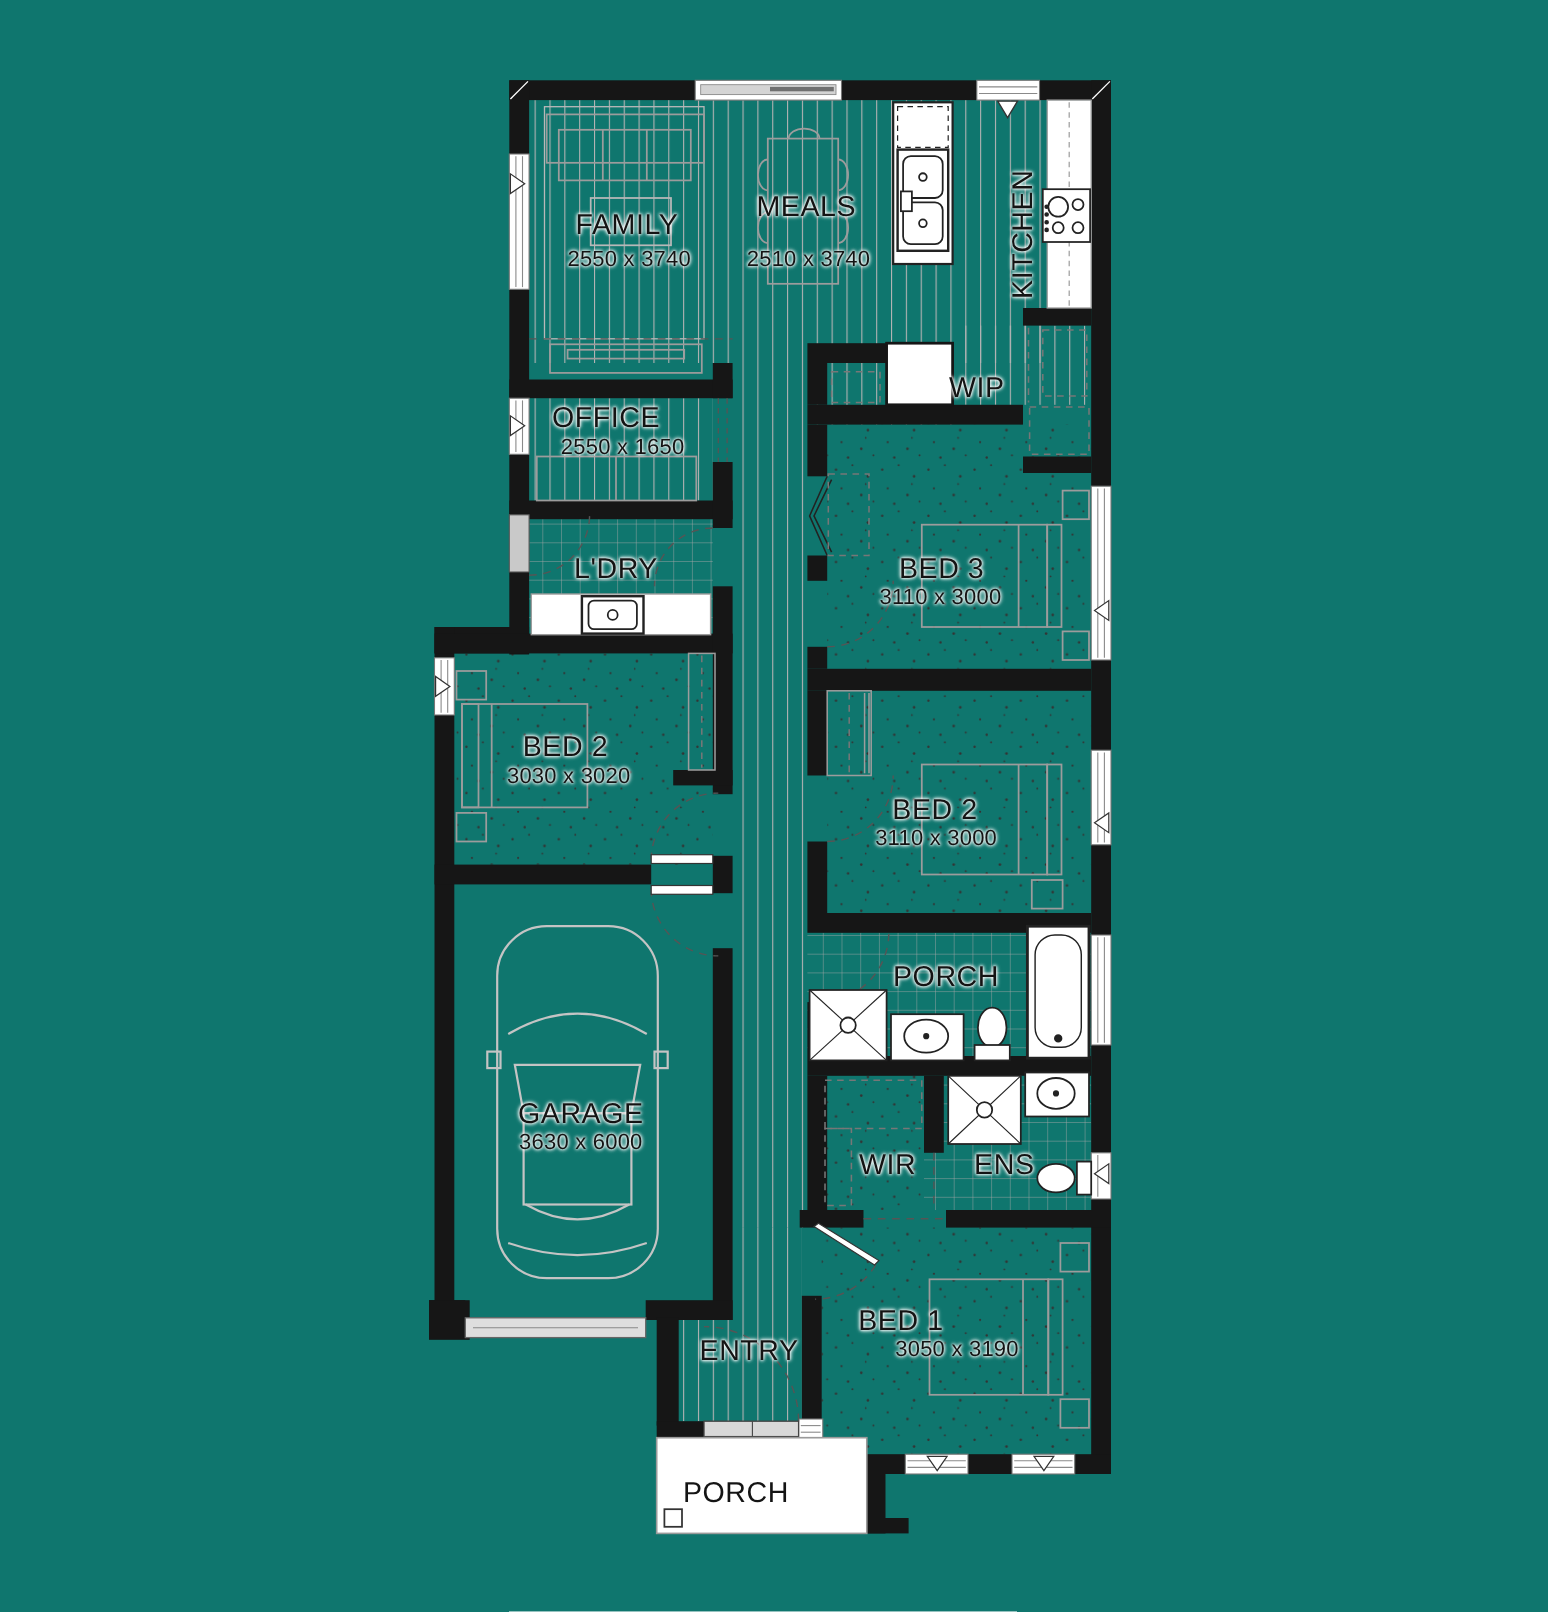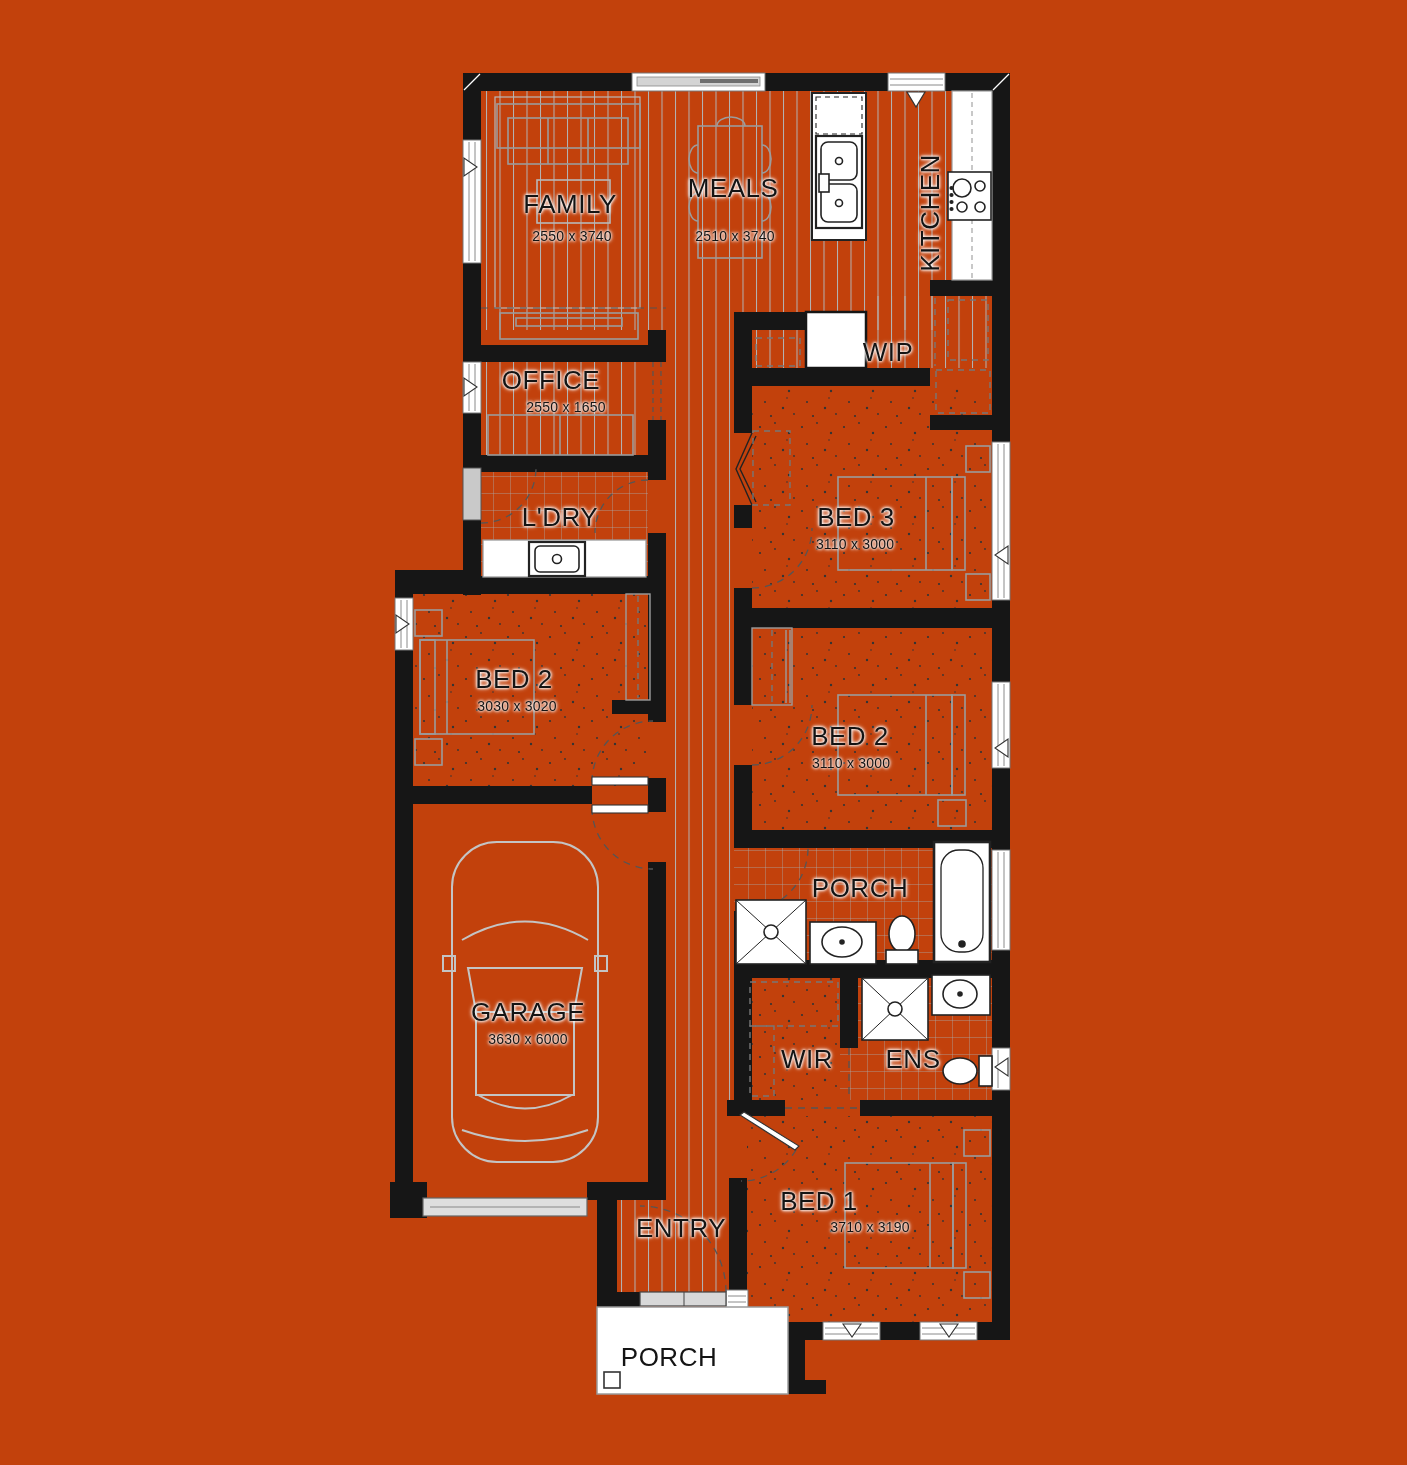--- a/index.html
+++ b/index.html
@@ -1,22 +1,22 @@
 <!DOCTYPE html>
 <html><head>
 <meta charset="utf-8">
 <style>
   html,body{margin:0;padding:0;background:#fff;}
-  #canvas{position:relative;width:1407px;height:1465px;background:#c2410c;overflow:hidden;
+  #canvas{position:relative;width:1407px;height:1465px;background:#0f766e;overflow:hidden;
           font-family:"Liberation Sans",sans-serif;}
   #plan-svg{position:absolute;left:0;top:0;}
   .lbl{position:absolute;transform:translate(-50%,-50%);color:#141414;white-space:nowrap;
        text-shadow:0 0 3px #fff,0 0 3px #fff,0 0 5px #fff;}
   .room-name{font-size:26px;letter-spacing:.5px;}
-  .room-dim{font-size:14px;letter-spacing:.2px;text-align:right;}
+  .room-dim{font-size:20px;letter-spacing:.2px;text-align:right;}
   .vert{transform:translate(-50%,-50%) rotate(-90deg);}
 </style>
 </head>
 <body>
 
 <div id="canvas">
 
 <svg id="plan-svg" width="1407" height="1465" viewBox="0 0 1407 1465">
   <defs>
     <pattern id="timber" width="13.5" height="24" patternUnits="userSpaceOnUse">
@@ -436,17 +436,17 @@
 <div class="lbl room-name" style="left:514px;top:679px">BED 2</div>
 <div class="lbl room-dim" style="left:517px;top:706px">3030 x 3020</div>
 <div class="lbl room-name" style="left:850px;top:736px">BED 2</div>
 <div class="lbl room-dim" style="left:851px;top:763px">3110 x 3000</div>
 <div class="lbl room-name" style="left:860px;top:888px">PORCH</div>
 <div class="lbl room-name" style="left:528px;top:1012px">GARAGE</div>
 <div class="lbl room-dim" style="left:528px;top:1039px">3630 x 6000</div>
 <div class="lbl room-name" style="left:807px;top:1059px">WIR</div>
 <div class="lbl room-name" style="left:913px;top:1059px">ENS</div>
 <div class="lbl room-name" style="left:819px;top:1201px">BED 1</div>
-<div class="lbl room-dim" style="left:870px;top:1227px">3710 x 3190</div>
+<div class="lbl room-dim" style="left:870px;top:1227px">3050 x 3190</div>
 <div class="lbl room-name" style="left:681px;top:1228px">ENTRY</div>
 <div class="lbl room-name" style="left:669px;top:1357px">PORCH</div>
 
 </div>
 
 </body></html>

